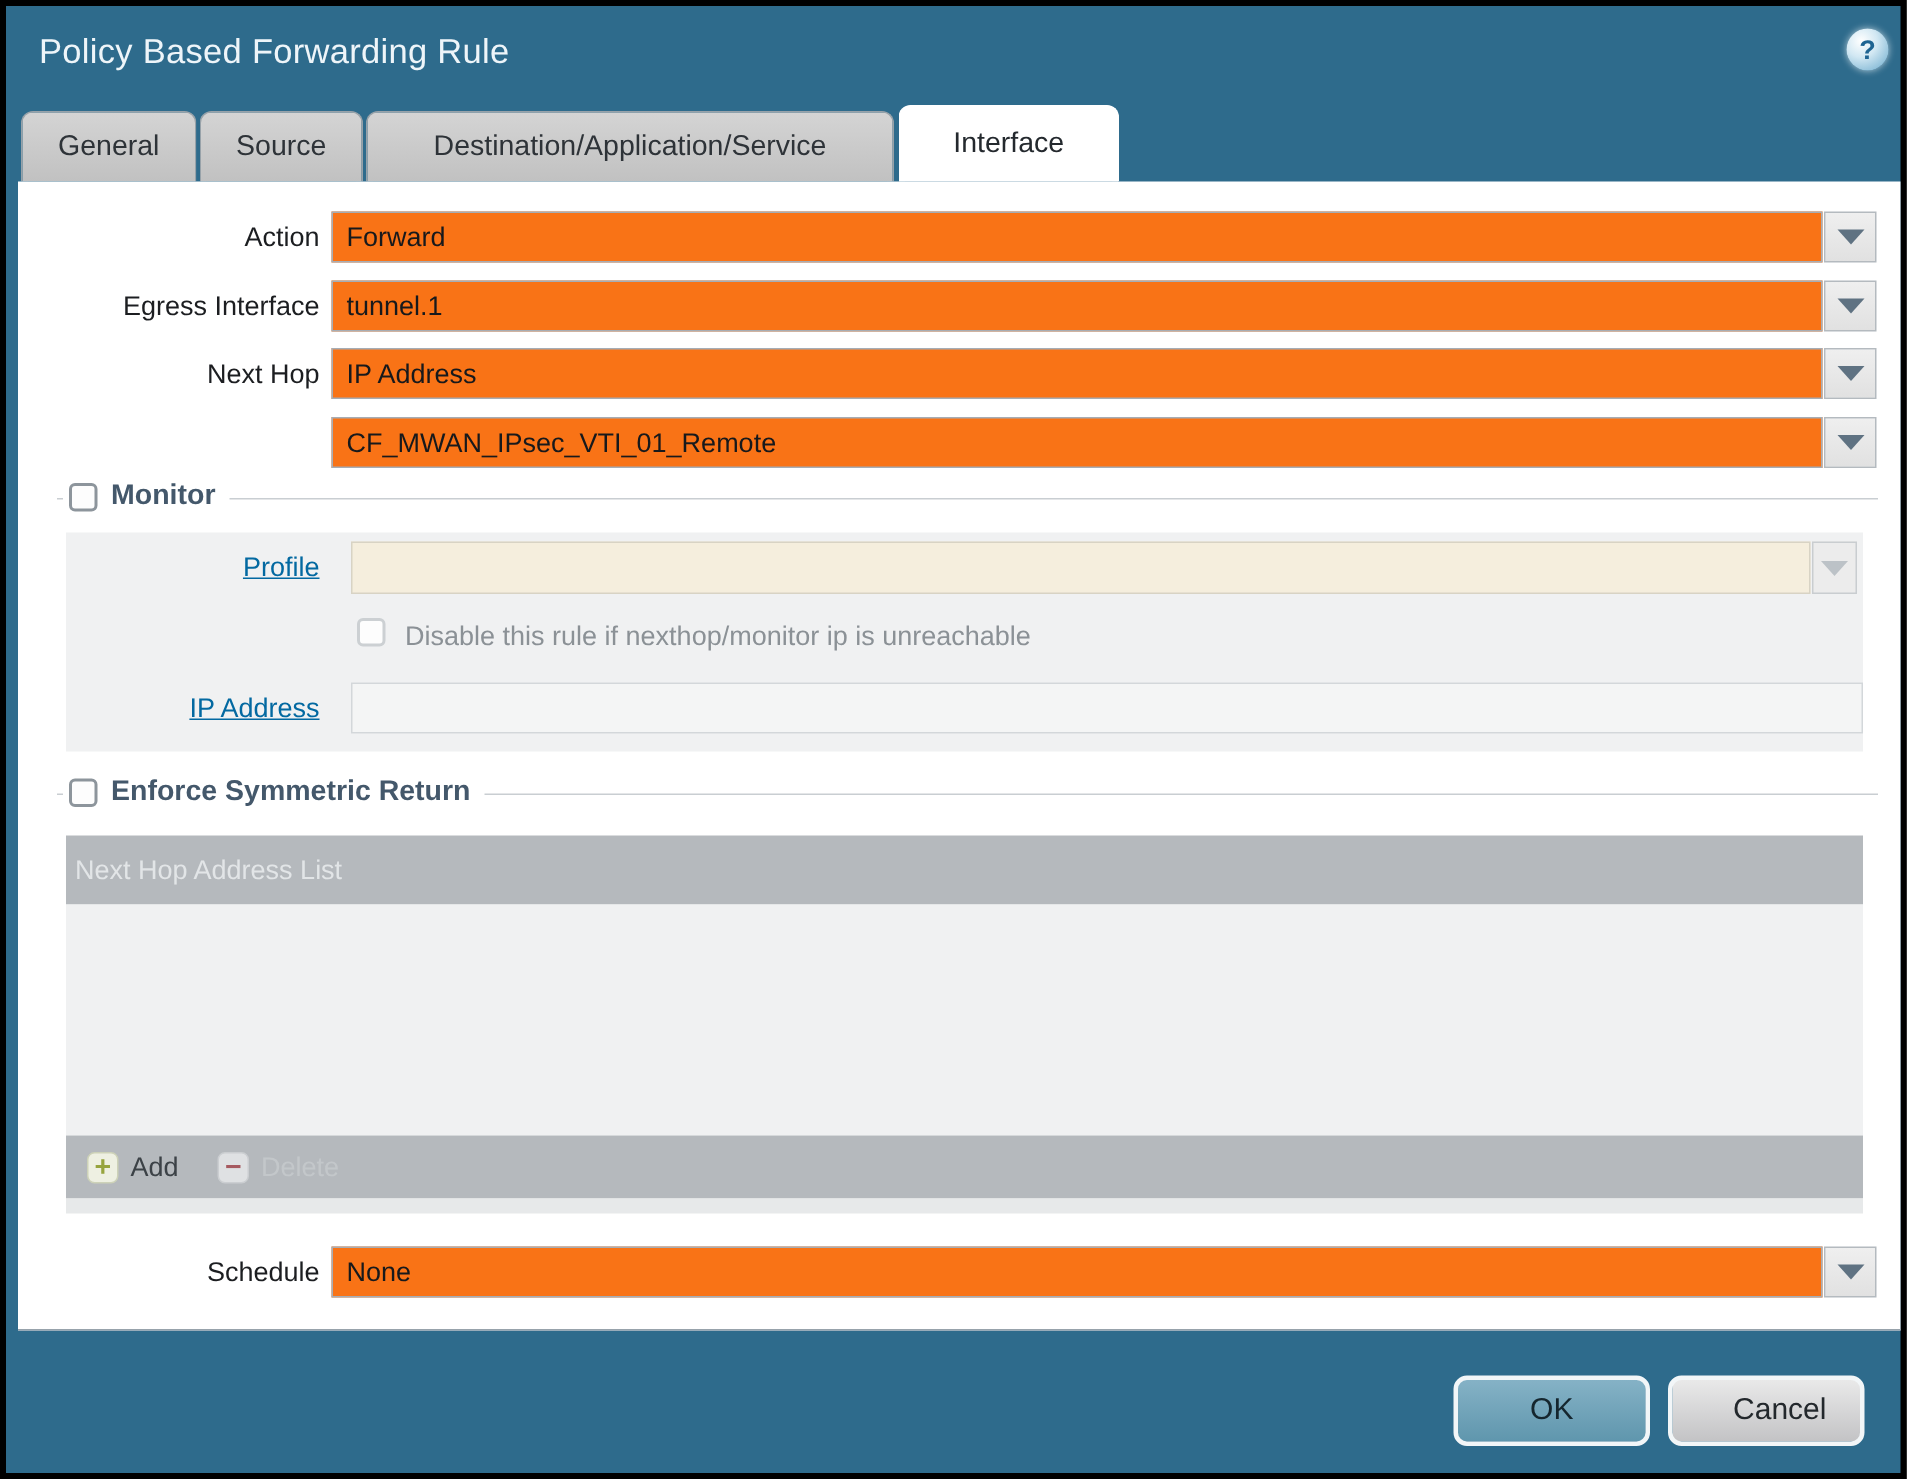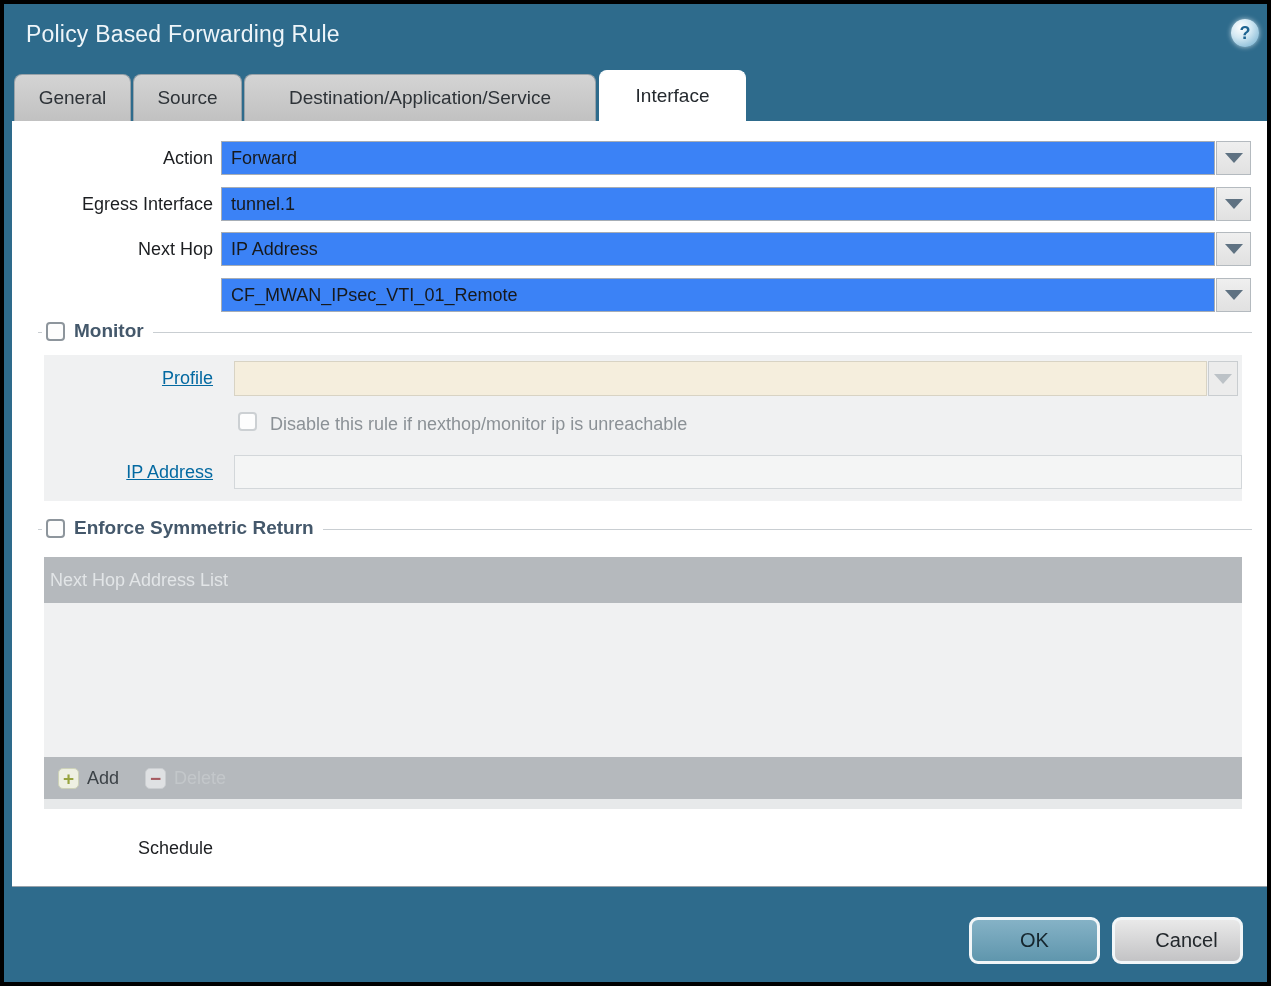--- a/index.html
+++ b/index.html
@@ -26,21 +26,21 @@
                  left:595px; width:147px; color:#24292e; }
 
   
   .content { position:absolute; left:8px; top:117px; width:1255px; height:766px; background:#ffffff;
              border-bottom:1px solid #97a2ab; z-index:2; }
 
   .flabel { position:absolute; width:201px; text-align:right; font-size:18px; color:#1c1e21; }
   .flabel.dim { color:#0369a1;text-decoration:underline; }
 
   .combo { position:absolute; display:flex; height:34px; }
-  .combo-field { flex:1; height:34px; border:1px solid #a6adb5; background:#3b82f6; font-size:18px;
+  .combo-field { flex:1; height:34px; border:1px solid #a6adb5; background:#f97316; font-size:18px;
                  color:#17191c; padding:0 9px; font-family:"Liberation Sans", sans-serif; outline:none; }
   .combo-btn { width:35px; height:34px; margin-left:1px; background:linear-gradient(#efefef,#e1e1e1);
                border:1px solid #b4babf; display:flex; align-items:center; justify-content:center; cursor:pointer; }
   .tri { width:0; height:0; border-left:9px solid transparent; border-right:9px solid transparent;
          border-top:10px solid #5f7282; }
   .combo-btn.disabled { background:#ececec; border-color:#c9cdd0; cursor:default; }
   .combo-btn.disabled .tri { border-top-color:#bcc2c7; }
   .combo-field.beige { background:#f5eedd; border-color:#d8d3c4; }
   .combo-field.off   { background:#f4f5f5; border-color:#d3d7da; }
 
@@ -175,20 +175,26 @@
           </div>
           <div class="tbtn disabled">
             <span class="tbtn-icon del-icon">−</span>
             <span class="tbtn-label">Delete</span>
           </div>
         </div>
         <div class="nh-strip"></div>
       </div>
 
       <div class="flabel" style="left:0; top:717px;">Schedule</div>
+      <div class="combo" style="left:209px; top:710px; width:1030px;">
+        <input class="combo-field" value="None" style="">
+        <div class="combo-btn">
+          <span class="tri"></span>
+        </div>
+      </div>
 
     </div>
 
     <div class="btn btn-ok">
       <span>OK</span>
     </div>
     <div class="btn btn-cancel">
       <span>Cancel</span>
     </div>
 

